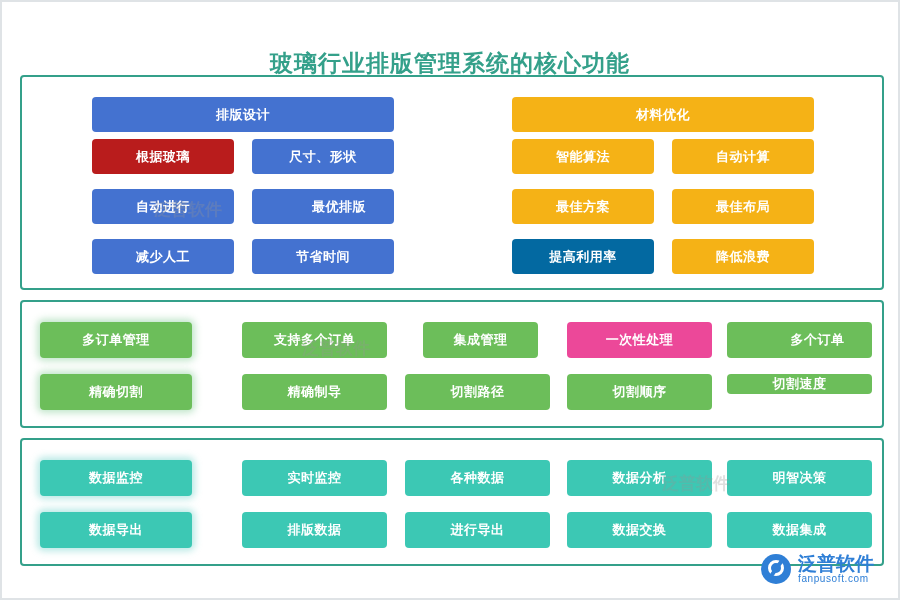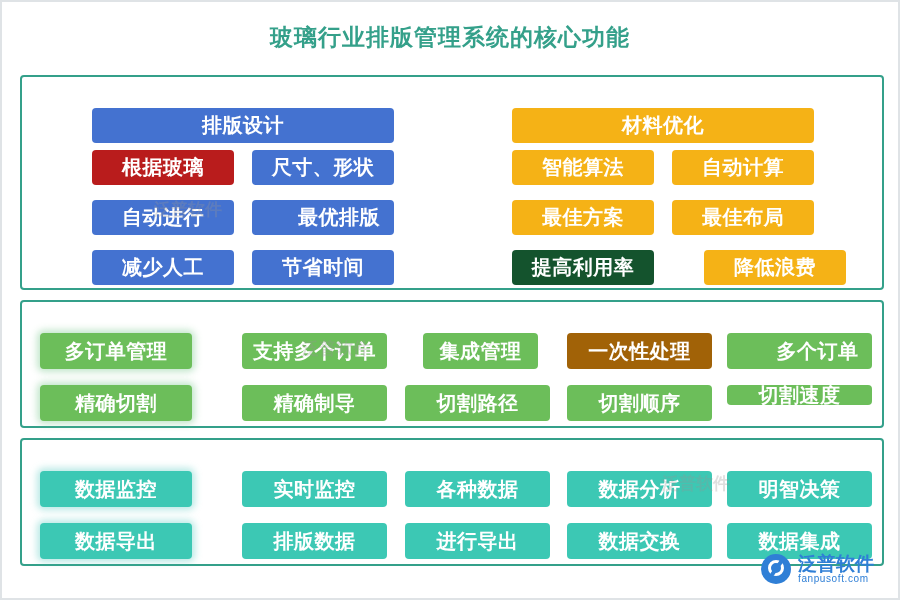--- a/index.html
+++ b/index.html
@@ -22,47 +22,47 @@
     border: 2px solid #dfe3e6;
   }
   .title {
     text-align: center;
     font-size: 23px;
     font-weight: bold;
     color: #34a08a;
     letter-spacing: 1px;
     padding-top: 20px;
     padding-bottom: 10px;
+    margin-top: 26px;
   }
 
   
   .section {
     position: absolute;
     box-sizing: border-box;
     border: 2px solid #34a08a;
     border-radius: 4px;
     background: #ffffff;
   }
   #sec-1 { left: 18px; top: 73px; width: 864px; height: 215px; }
   #sec-2 { left: 18px; top: 298px; width: 864px; height: 128px; }
   #sec-3 { left: 18px; top: 436px; width: 864px; height: 128px; }
 
   .chip {
     position: absolute;
     box-sizing: border-box;
     border-radius: 4px;
     color: #ffffff;
-    font-size: 20px;
+    font-size: 13px;
     font-weight: bold;
     display: flex;
     align-items: center;
     justify-content: center;
     letter-spacing: 0.5px;
     white-space: nowrap;
-    margin-top: 11px;
   }
   .chip.head {
     box-shadow: 0 0 0 3px rgba(255,255,255,0.0);
   }
   .chip.glow {
     box-shadow: 0 0 7px 3px rgba(120,200,140,0.45);
   }
   .chip.glow-teal {
     box-shadow: 0 0 7px 3px rgba(80,200,190,0.40);
   }
@@ -151,30 +151,30 @@
     <div class="chip" style="left:230px; top:162px; width:142px; height:35px; background:#4472d0;">节省时间</div>
 
     <div class="chip head" style="left:490px; top:20px; width:302px; height:35px; background:#f5b216;">材料优化</div>
 
     <div class="chip" style="left:490px; top:62px; width:142px; height:35px; background:#f5b216;">智能算法</div>
     <div class="chip" style="left:650px; top:62px; width:142px; height:35px; background:#f5b216;">自动计算</div>
 
     <div class="chip" style="left:490px; top:112px; width:142px; height:35px; background:#f5b216;">最佳方案</div>
     <div class="chip" style="left:650px; top:112px; width:142px; height:35px; background:#f5b216;">最佳布局</div>
 
-    <div class="chip" style="left:490px; top:162px; width:142px; height:35px; background:#14532d;">提高利用率</div>
-    <div class="chip" style="left:682px; top:162px; width:142px; height:35px; background:#f5b216;">降低浪费</div>
+    <div class="chip" style="left:490px; top:162px; width:142px; height:35px; background:#0369a1;">提高利用率</div>
+    <div class="chip" style="left:650px; top:162px; width:142px; height:35px; background:#f5b216;">降低浪费</div>
   </div>
 
   <div class="section" id="sec-2">
 
     <div class="chip glow" style="left:18px; top:20px; width:152px; height:36px; background:#6cbe5a;">多订单管理</div>
     <div class="chip" style="left:220px; top:20px; width:145px; height:36px; background:#6cbe5a;">支持多个订单</div>
     <div class="chip" style="left:401px; top:20px; width:115px; height:36px; background:#6cbe5a;">集成管理</div>
-    <div class="chip" style="left:545px; top:20px; width:145px; height:36px; background:#a16207;">一次性处理</div>
+    <div class="chip" style="left:545px; top:20px; width:145px; height:36px; background:#ec4899;">一次性处理</div>
     <div class="chip" style="left:705px; top:20px; width:145px; height:36px; background:#6cbe5a;padding-left:36px;">多个订单</div>
 
     <div class="chip glow" style="left:18px; top:72px; width:152px; height:36px; background:#6cbe5a;">精确切割</div>
     <div class="chip" style="left:220px; top:72px; width:145px; height:36px; background:#6cbe5a;">精确制导</div>
     <div class="chip" style="left:383px; top:72px; width:145px; height:36px; background:#6cbe5a;">切割路径</div>
     <div class="chip" style="left:545px; top:72px; width:145px; height:36px; background:#6cbe5a;">切割顺序</div>
     <div class="chip" style="left:705px; top:72px; width:145px; height:20px; background:#6cbe5a;">切割速度</div>
   </div>
 
   <div class="section" id="sec-3">

